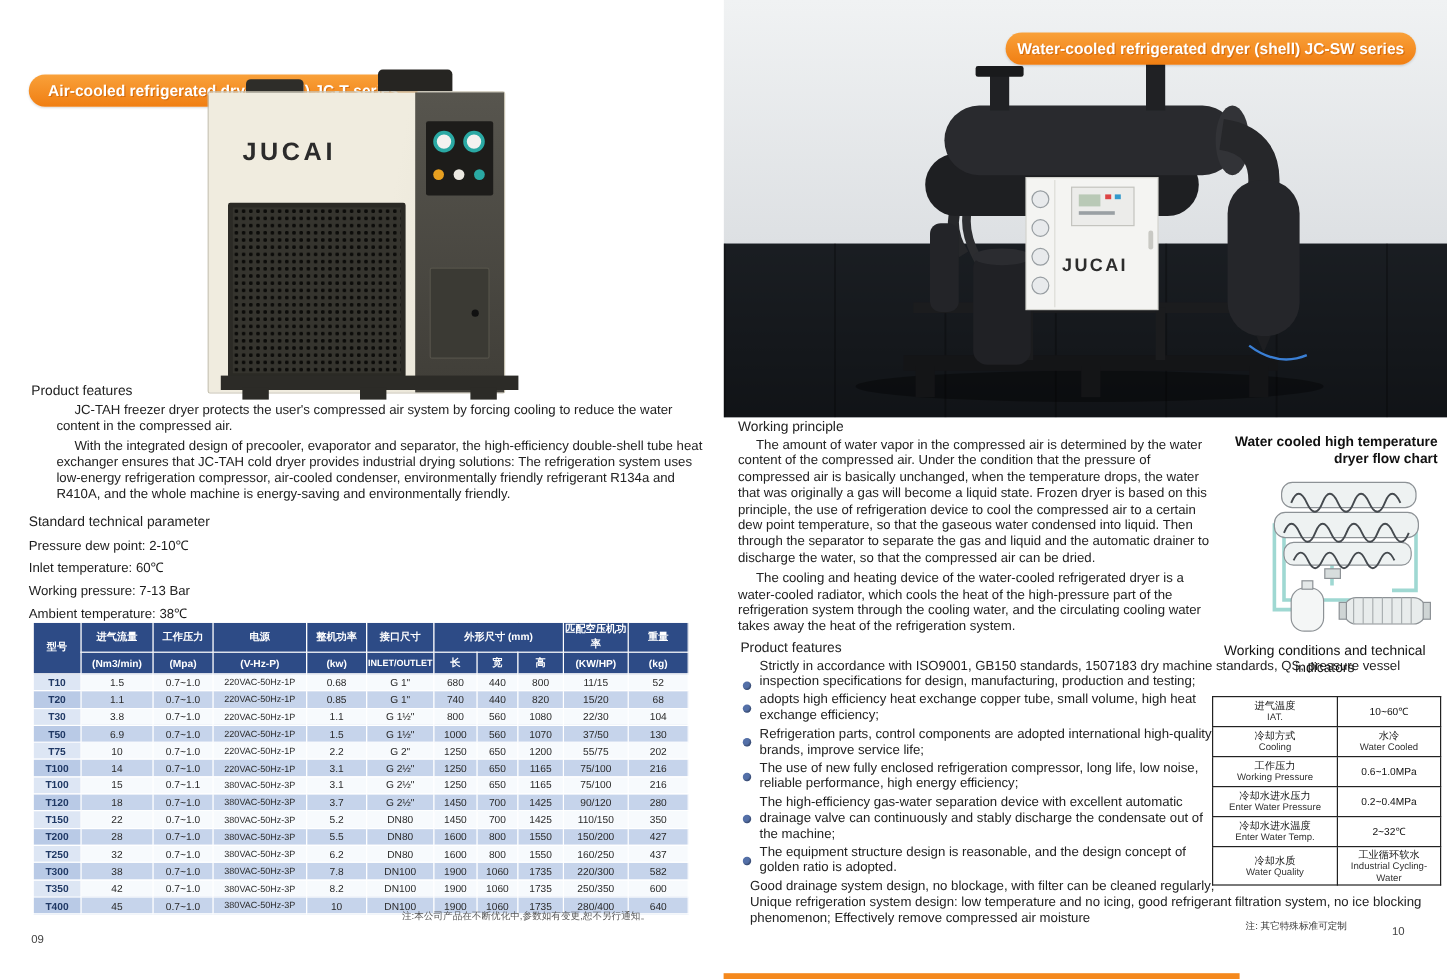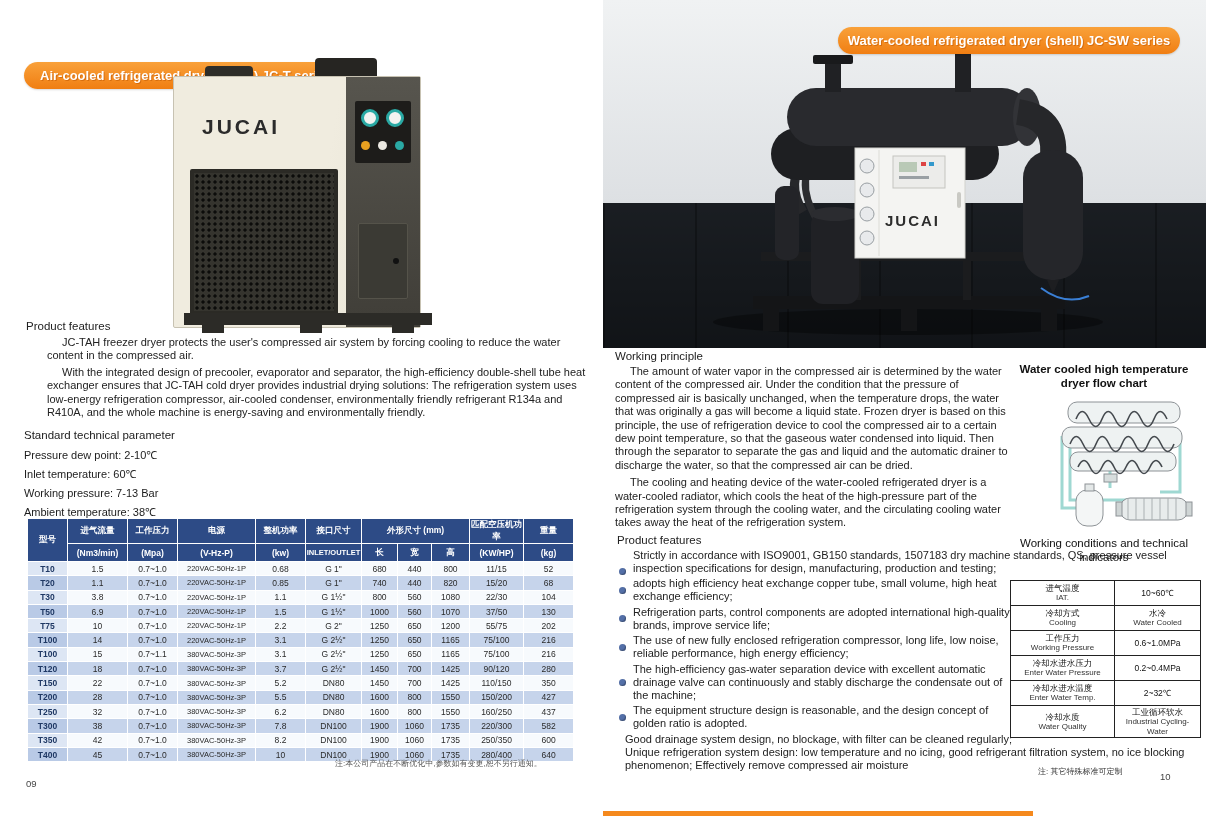--- a/index.html
+++ b/index.html
@@ -89,21 +89,21 @@
   .rpara { font-size:11px; line-height:13.4px; color:#222; text-indent:15px; margin-bottom:4px; }
   #rp-features-title { font-size:11.5px; color:#222; margin:4px 0 3px 2px; }
   .feat { position:relative; display:flex; align-items:center; width:396px;
     font-size:11px; line-height:13.2px; color:#222; margin-bottom:2px; }
   .feat.wide { width:586px;align-items:flex-end; }
   .feat .dot { flex:0 0 7px; width:7px; height:7px; border-radius:50%;
     background:#5470a8; margin:0 7px 0 4px; box-shadow:inset -1px -1px 1px rgba(0,0,0,.3); }
   .tail { width:586px; font-size:11px; line-height:13.4px; color:#222; padding-left:10px; }
 
   
-  #flow-title { left:1010px; top:363px; width:188px; text-align:center;
+  #flow-title { left:1010px; top:363px; width:188px; text-align:right;
     font-size:11.5px; font-weight:bold; color:#111; line-height:13.5px; }
   #flow-chart { left:1040px; top:396px; }
   #cond-title { left:1010px; top:536px; width:188px; text-align:center;
     font-size:11.5px; font-weight:normal; color:#111; line-height:14px; }
   #cond-table { position:absolute; left:1010px; top:580px; width:190px;
     border-collapse:collapse; background:#fff; table-layout:fixed; }
   #cond-table td { border:1.5px solid #222; text-align:center; padding:1px 2px; height:25px; }
   #cond-table .cn  { display:block; font-size:8.5px; color:#111; line-height:10px; }
   #cond-table .en  { display:block; font-size:8px; color:#333; line-height:9.5px; }
   #cond-note { left:1038px; top:766px; font-size:8px; color:#333; }

